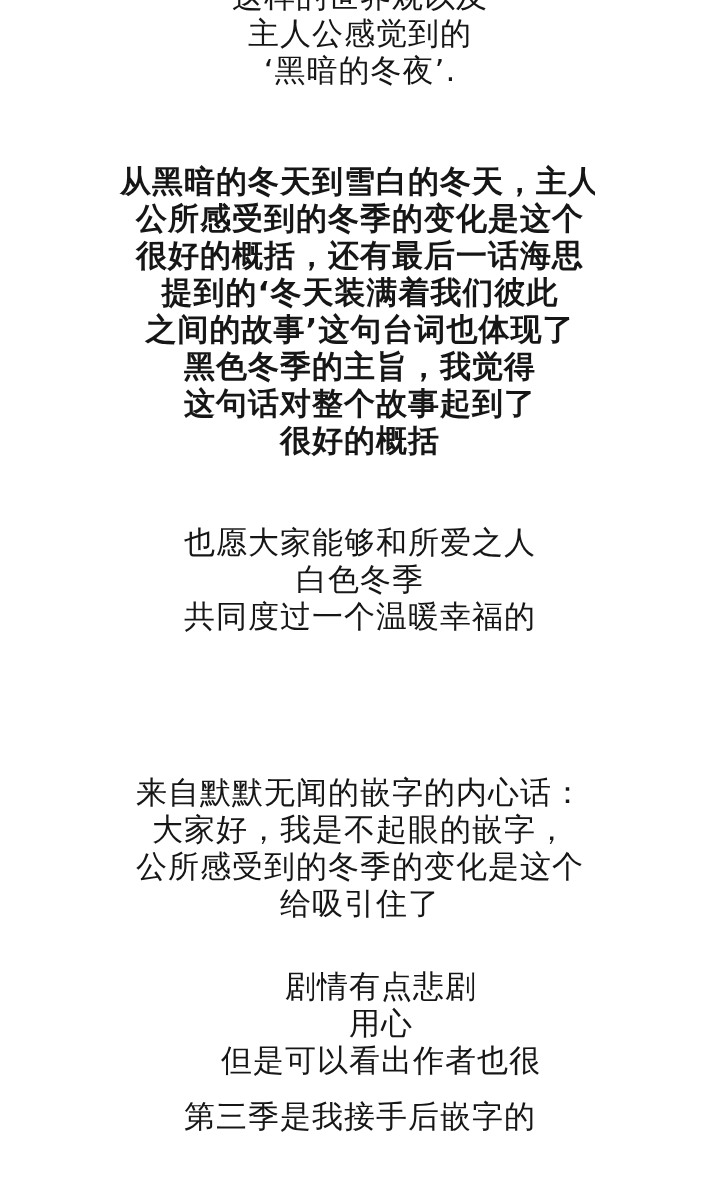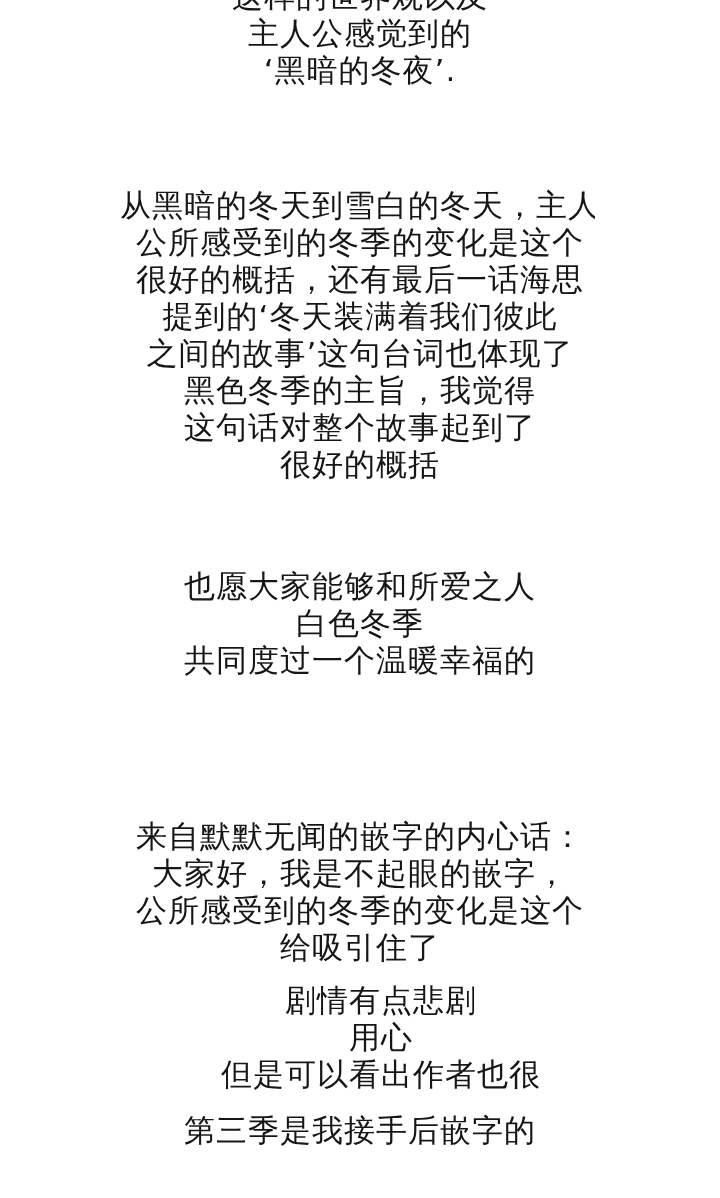--- a/index.html
+++ b/index.html
@@ -26,24 +26,24 @@
     text-align: center;
     color: #161616;
     font-size: 31px;
     line-height: 37px;
     letter-spacing: 1px;
     font-weight: normal;
   }
   .paragraph { margin: 0; }
   .line { white-space: nowrap; }
   
-  .p2 { margin-top: 98px; }
-  .p3 { margin-top: 85px; }
+  .p2 { margin-top: 74px; font-weight: bold; }
+  .p3 { margin-top: 65px; }
   .p4 { margin-top: 139px; }
-  .p5 { margin-top: 16px; padding-left: 42px; }
+  .p5 { margin-top: 46px; padding-left: 42px; }
   .p6 { margin-top: 21px; font-family: Liberation Mono, monospace; }
 </style>
 </head>
 <body>
 
 <div class="page">
   <div class="afterword" style="color: rgb(22, 22, 22);">
       <div class="paragraph p1">
         <div class="line">这样的世界观以及</div>
         <div class="line">主人公感觉到的</div>

